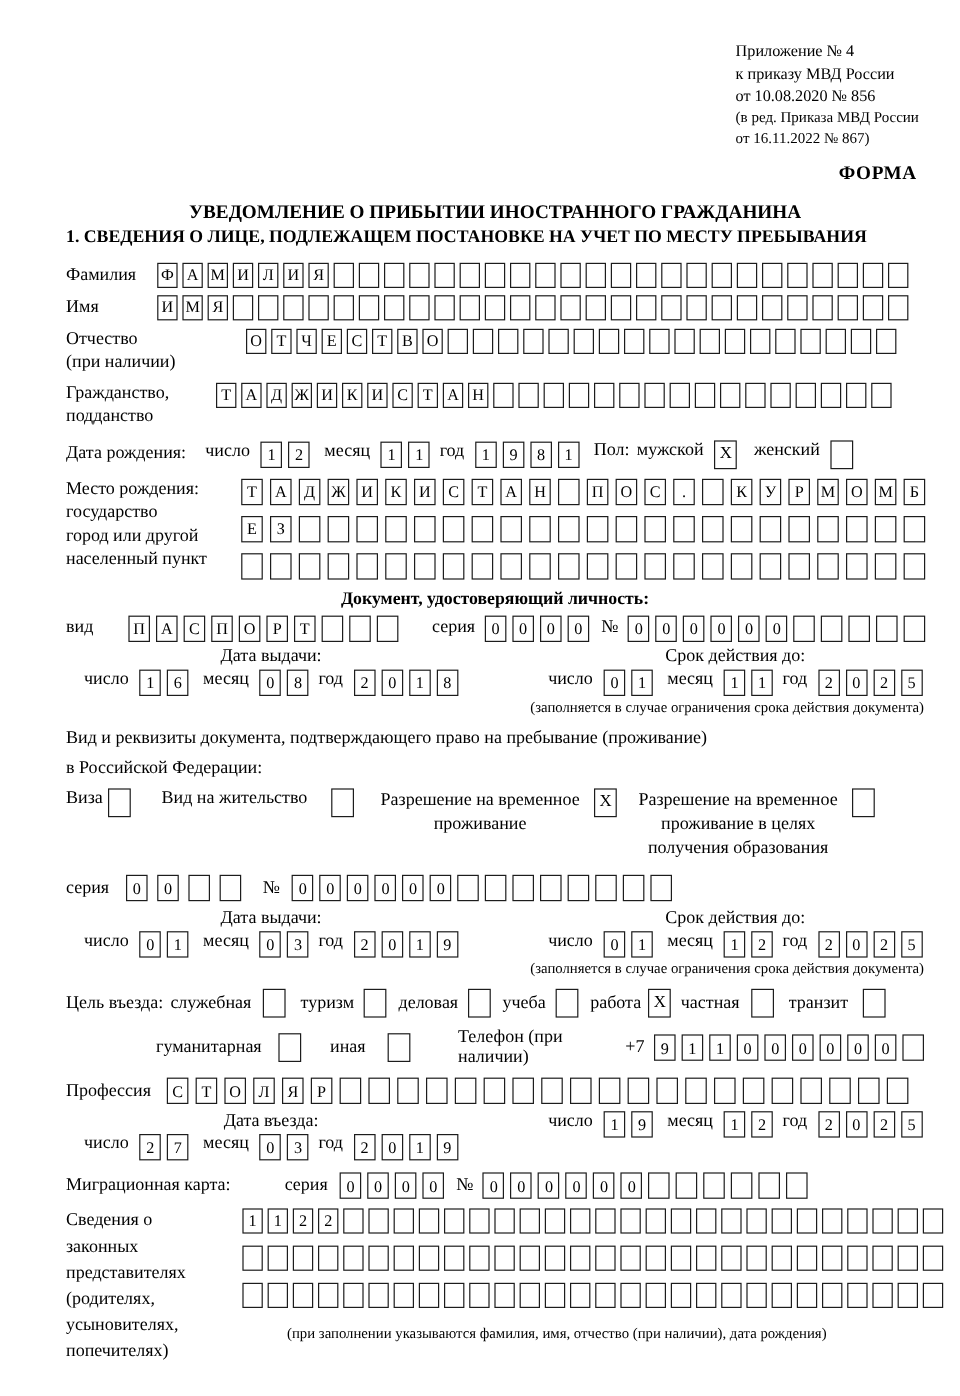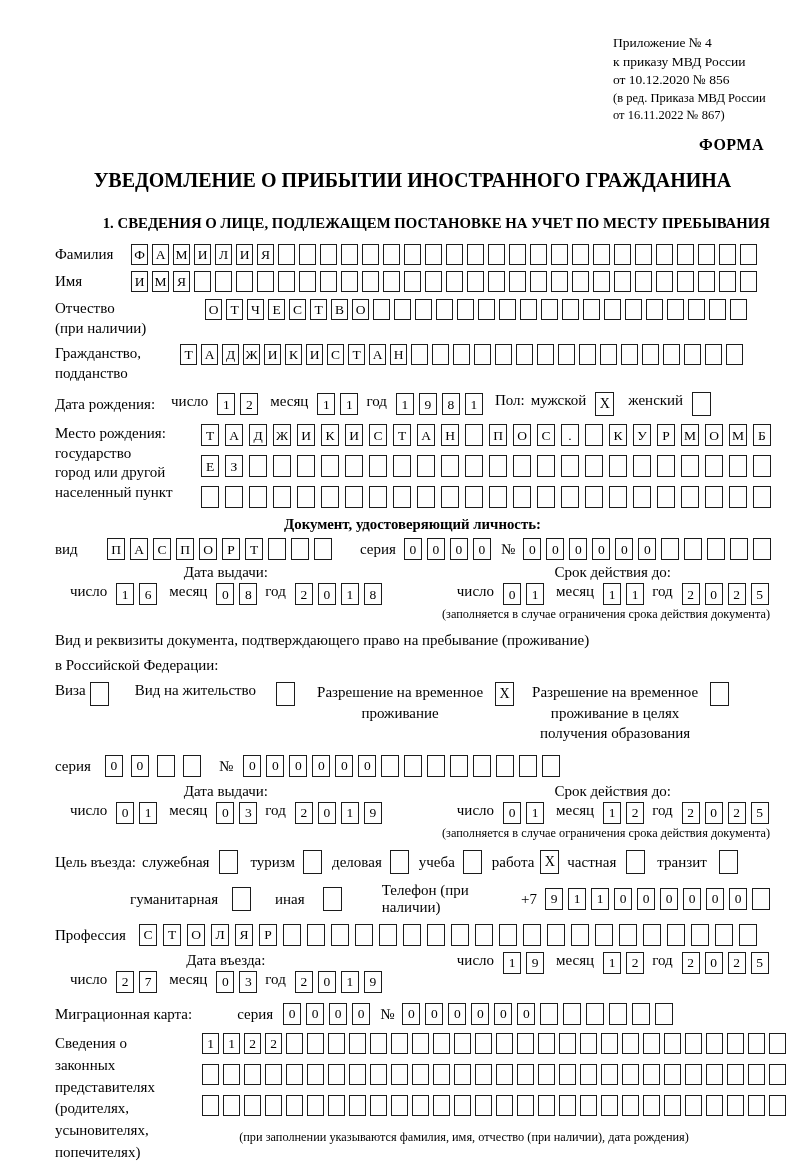--- a/index.html
+++ b/index.html
@@ -6,23 +6,23 @@
   .page{
     width:800px;height:1163px;box-sizing:border-box;background:#fff;color:#000;
     font-family:"Liberation Serif","DejaVu Serif",serif;font-size:15px;
     padding:34px 30px 0 55px;overflow:hidden;position:relative;
   }
   
   .hdr{margin-left:558px;font-size:13.5px;line-height:1.38;white-space:nowrap;}
   .hdr .small{font-size:12.5px;}
   .forma{margin-top:12px;text-align:right;padding-right:6px;font-weight:bold;font-size:16px;letter-spacing:.5px;}
   
-  .title{margin-top:12px;text-align:center;font-weight:bold;font-size:20px;line-height:1.45;}
+  .title{margin-top:12px;text-align:center;font-weight:bold;font-size:16px;line-height:1.45;}
   .blank-line{display:inline-block;width:55px;border-bottom:2.5px solid #3a3a3a;margin-left:8px;vertical-align:baseline;}
-  .sec-heading{margin-top:20px;text-align:right;font-weight:bold;font-size:14.8px;}
+  .sec-heading{margin-top:0;text-align:left;font-weight:bold;font-size:14.8px;}
   
   .frow{display:flex;align-items:center;margin-top:6px;}
   .frow.top{align-items:flex-start;}
   .lbl{flex-shrink:0;}
   .lbl2{flex-shrink:0;line-height:1.3;}
   
   .bg{display:inline-flex;gap:4px;flex-wrap:nowrap;}
   .bg.g5{gap:5px;} .bg.g6{gap:6px;} .bg.g8{gap:8px;}
   .cbox{
     display:inline-flex;align-items:center;justify-content:center;flex-shrink:0;
@@ -47,21 +47,21 @@
   .bnote{font-size:12.3px;text-align:center;margin-top:4px;margin-left:95px;}
 </style>
 </head>
 <body>
 
 <div class="page">
 
   <div class="hdr">
     <div>Приложение № 4</div>
     <div>к приказу МВД России</div>
-    <div>от 10.12.2020 № 856</div>
+    <div>от 10.08.2020 № 856</div>
     <div class="small">(в ред. Приказа МВД России</div>
     <div class="small">от 16.11.2022 № 867)</div>
   </div>
   <div class="forma">ФОРМА</div>
 
   <div class="title">
     <div>УВЕДОМЛЕНИЕ О ПРИБЫТИИ ИНОСТРАННОГО ГРАЖДАНИНА</div>
   </div>
 
   <div class="sec-heading">1. СВЕДЕНИЯ О ЛИЦЕ, ПОДЛЕЖАЩЕМ ПОСТАНОВКЕ НА УЧЕТ ПО МЕСТУ ПРЕБЫВАНИЯ</div>

